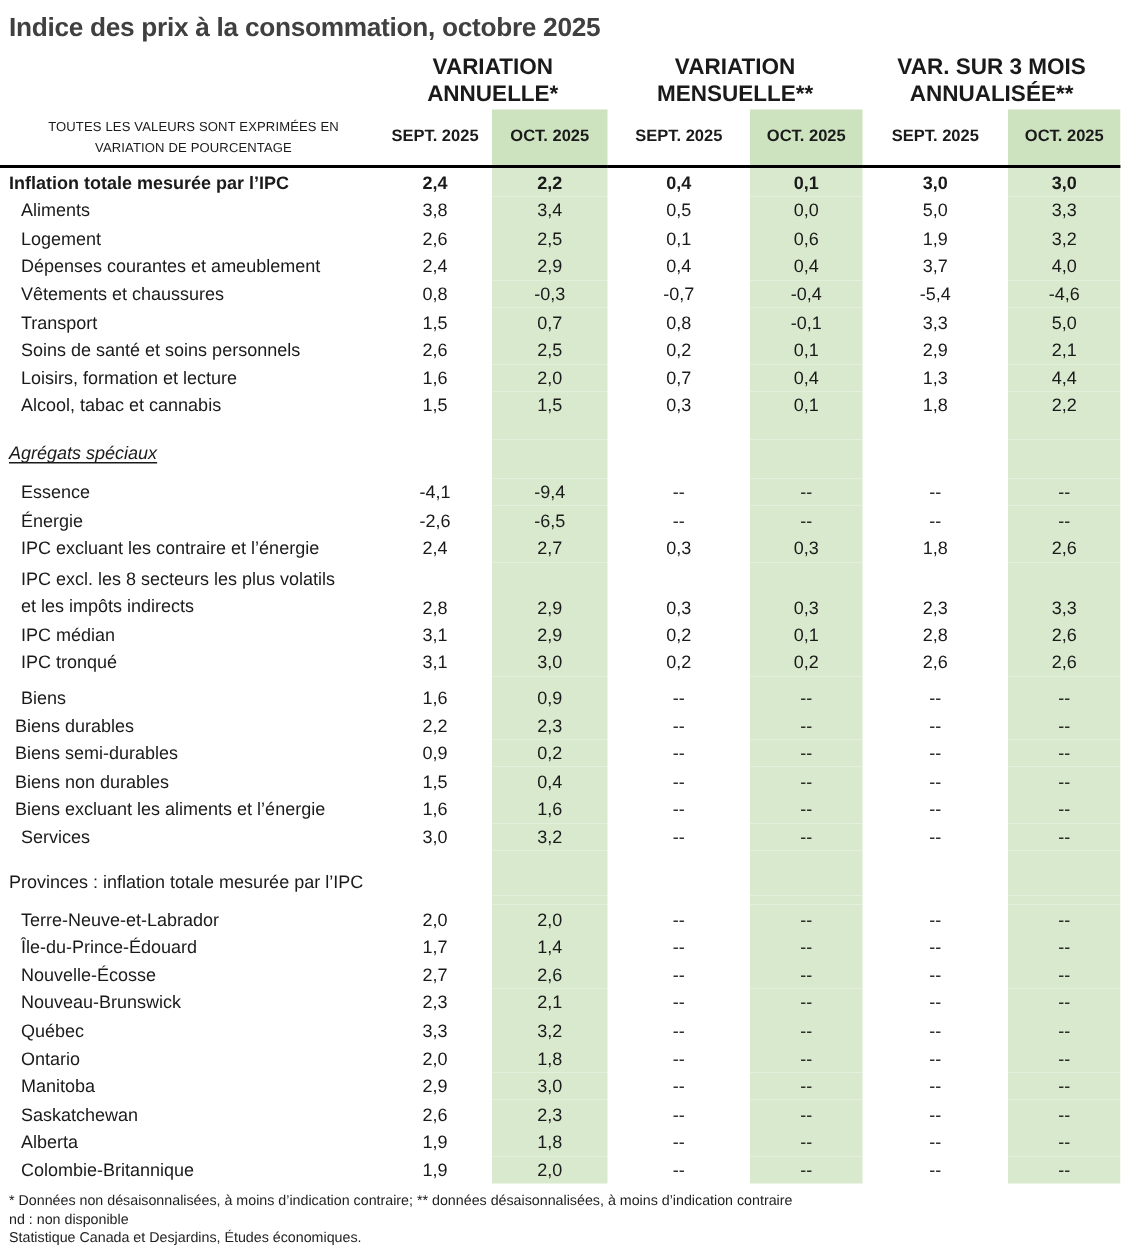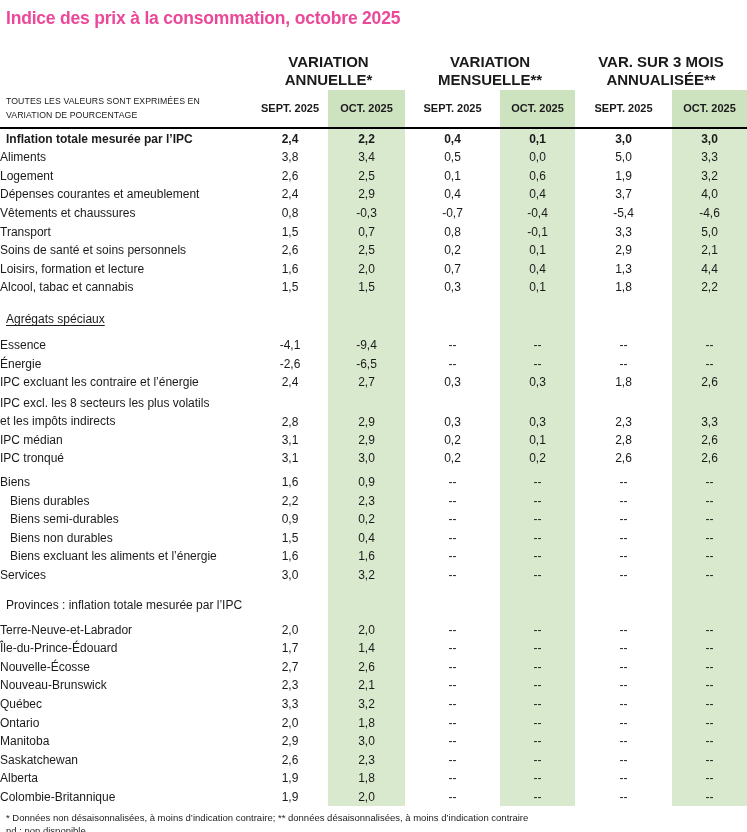--- a/index.html
+++ b/index.html
@@ -5,43 +5,43 @@
   :root{
     --accent:#00874D;
     --hl-body:#d9e9ce;
     --hl-head:#cde2bf;
     --ink:#1a1a1a;
   }
   html,body{margin:0;padding:0;background:#fff;}
   body{width:747px;height:832px;font-family:"Liberation Sans",sans-serif;color:var(--ink);overflow:hidden;}
   .page{padding-top:8px;}
   .table-number{color:var(--accent);font-weight:bold;font-size:13.5px;margin:0 0 5px 6px;letter-spacing:.2px;}
-  .page-title{font-weight:bold;font-size:17.5px;margin:0 0 24px 6px;color:#ec4899;letter-spacing:-.2px;}
+  .page-title{font-weight:bold;font-size:17.5px;margin:0 0 7px 6px;color:#404040;letter-spacing:-.2px;}
   table{border-collapse:collapse;table-layout:fixed;width:747px;}
   td{padding:0;font-size:12px;color:var(--ink);}
   
   .group-row td{height:26px;vertical-align:bottom;text-align:center;font-weight:bold;font-size:15px;padding-bottom:2px;line-height:1.18;}
   .group-row .wrap3{max-width:158px;margin:0 auto;}
   .subheader-row td{height:24px;vertical-align:bottom;text-align:center;font-weight:bold;font-size:11px;padding-bottom:13px;border-bottom:2.5px solid #000;}
   td.corner{vertical-align:bottom;text-align:left;font-weight:normal;font-size:8.7px;line-height:1.55;padding:0 0 5px 6px;border-bottom:2.5px solid #000;letter-spacing:.1px;}
-  .corner div{white-space:nowrap;}
+  .corner div{white-space:nowrap;text-align:center;}
   
   .hl{background:var(--hl-body);}
   .subheader-row td.hl{background:var(--hl-head);margin-top:24px;}
   
   .data-row td{height:18.6px;}
   .val{text-align:center;}
   .b{font-weight:bold;}
   .row-label{text-align:left;white-space:nowrap;overflow:hidden;}
   .ind0{padding-left:6px;}
-  .ind1{margin-left:36px;}
+  .ind1{padding-left:14px;margin-left:36px;}
   .ind2{padding-left:10px;}
   .section-label{padding-left:6px;white-space:nowrap;}
   .section-row td{height:19px;vertical-align:middle;}
-  .u span{text-decoration:underline;text-underline-offset:2px;}
+  .u span{text-decoration:underline;text-underline-offset:2px;font-style:italic;}
   .two-line td{height:37px;}
   .two-line .row-label{vertical-align:bottom;line-height:1.5;padding-bottom:1px;}
   .vbot{vertical-align:bottom;padding-bottom:2px;}
   
   .footnotes{margin:6px 0 0 6px;font-size:9.5px;line-height:1.33;color:#222;}
 </style>
 </head>
 <body>
 
 <div class="page">

